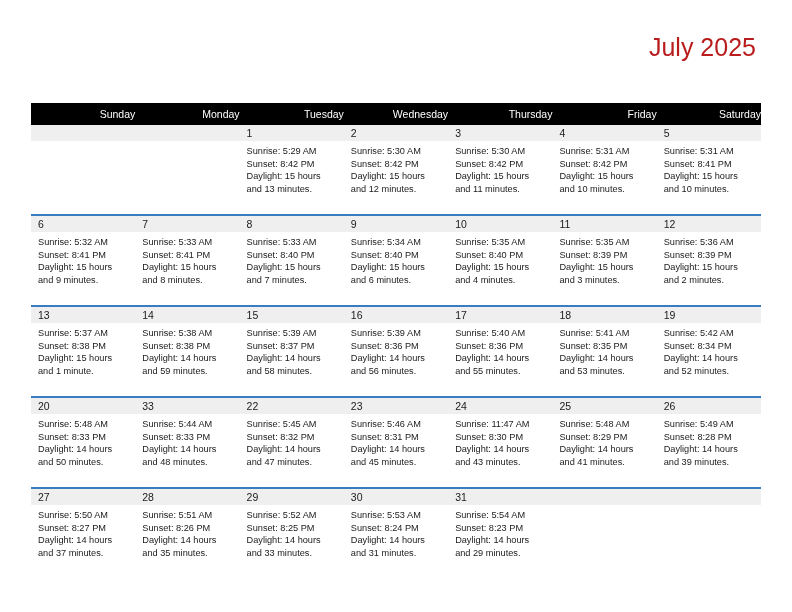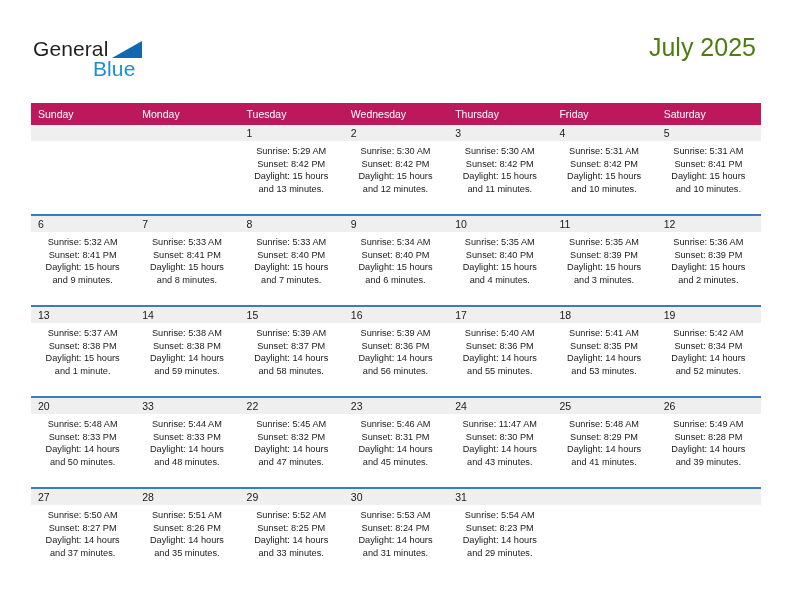--- a/index.html
+++ b/index.html
@@ -71,21 +71,21 @@
 
   .title-block {
     position: absolute;
     right: 36px;
     top: 32px;
     text-align: right;
   }
   .cal-title {
     font-size: 25px;
     line-height: 30px;
-    color: #4d7c0f;
+    color: #b91c1c;
     font-weight: normal;
     white-space: nowrap;
   }
   .cal-subtitle {
     margin-top: 8px;
     font-size: 13.5px;
     line-height: 16px;
     color: #1a1a1a;
     white-space: nowrap;
   }
@@ -94,25 +94,25 @@
   .calendar {
     position: absolute;
     left: 31px;
     top: 103px;
     width: 730px;
     border-collapse: collapse;
     table-layout: fixed;
   }
 
   .calendar th {
-    background: #be185d;
+    background: #000000;
     color: #ffffff;
     font-size: 10.5px;
     font-weight: normal;
-    text-align: left;
+    text-align: right;
     padding: 5px 0 5px 7px;
     height: 12px;
     box-sizing: border-box;
   }
 
   .calendar td {
     vertical-align: top;
     padding: 0;
     width: 104.28px;
     height: 89px;
@@ -130,44 +130,38 @@
     box-sizing: border-box;
     font-size: 10.5px;
     line-height: 14px;
     color: #1a1a1a;
   }
   .cell-body {
     padding: 4px 8px 0 7px;
     font-size: 9.2px;
     line-height: 12.6px;
     color: #1a1a1a;
-    text-align: center;
   }
   .cell-body div {
     white-space: nowrap;
   }
   .cell-body .daylight {
     white-space: normal;
   }
   td.empty .daynum-band {
     background: #efefef;
   }
 </style>
 </head>
 <body>
 
 <div class="page">
 
   <div class="header">
 
-    <div class="logo">
-      <span class="logo-general">General</span>
-      <span class="logo-triangle"></span>
-      <span class="logo-blue">Blue</span>
-    </div>
 
     <div class="title-block">
       <div class="cal-title">July 2025</div>
     </div>
 
   </div>
 
   <table class="calendar">
     <thead>
       <tr>

